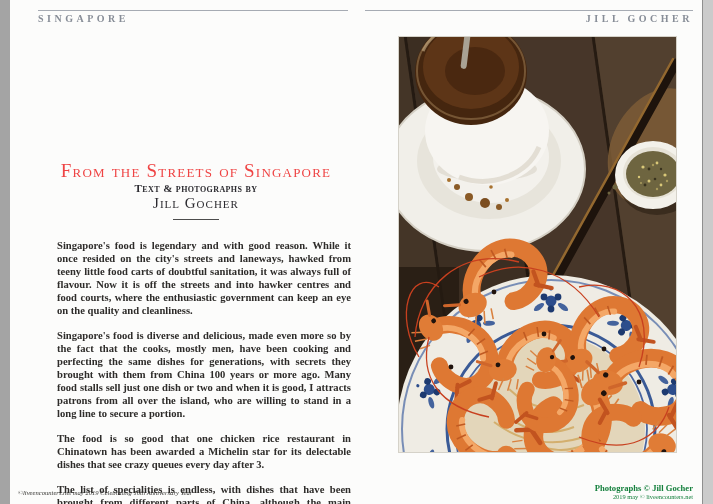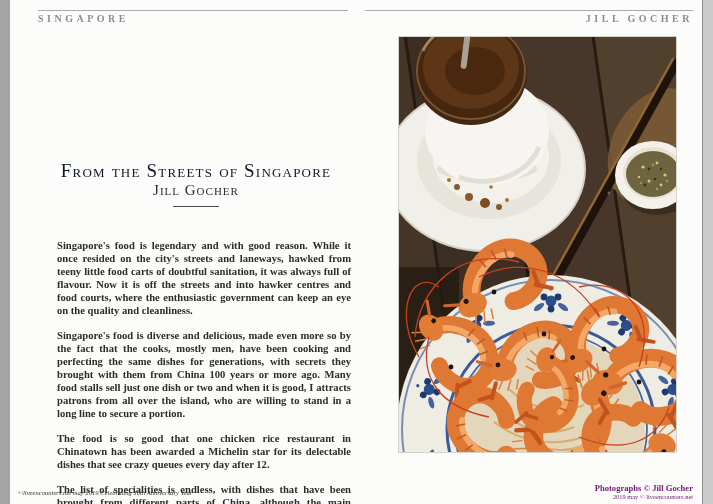--- a/index.html
+++ b/index.html
@@ -14,65 +14,66 @@
   .hline.left{left:28px;top:10px;width:310px;}
   .hline.right{left:355px;top:10px;width:328px;}
   .head-txt{position:absolute;top:13px;font-size:10px;font-weight:700;letter-spacing:3.5px;
             color:#878d97;font-family:"Liberation Serif",serif;}
   .head-txt.l{left:28px;}
   .head-txt.r{left:355px;width:328px;text-align:right;}
 
   
   .title-block{position:absolute;left:28px;top:160px;width:316px;text-align:center;color:#2c2b30;}
   .title-block h1{margin:0;font-size:19px;line-height:21px;font-weight:400;
-                  font-variant:small-caps;letter-spacing:1.2px;color:#0f172a;}
+                  font-variant:small-caps;letter-spacing:1.2px;color:#ef4444;}
   .byline-pre{margin-top:1px;font-size:11px;font-weight:700;font-variant:small-caps;letter-spacing:.4px;}
   .byline-name{margin-top:1px;font-size:15px;font-variant:small-caps;letter-spacing:1px;}
   .title-rule{width:46px;height:0;border-top:1.5px solid #4c4c4c;margin:7px auto 0;}
 
   
   .copy{position:absolute;left:47px;top:227px;width:294px;font-size:10.6px;line-height:13px;
         font-weight:600;color:#2e2c2a;text-align:justify;}
   .copy p{margin:12px 0 12px 0;}
 
   
   .photo{position:absolute;left:389px;top:37px;width:277px;height:415px;outline:1px solid #d5d2c9;}
   .photo svg{display:block;}
 
   
   .caption{position:absolute;left:389px;top:457px;width:278px;font-size:9.4px;line-height:10.8px;
            font-weight:600;color:#2e2c2a;text-align:justify;}
 
   
   .foot-left{position:absolute;left:8px;top:489px;font-size:6.6px;font-style:italic;color:#33322f;}
-  .foot-right{position:absolute;left:384px;top:484px;width:299px;text-align:right;color:#701a75;}
+  .foot-right{position:absolute;left:384px;top:484px;width:299px;text-align:right;color:#15803d;}
   .foot-right .l1{font-size:8.6px;font-weight:700;line-height:9px;}
   .foot-right .l2{font-size:6.4px;line-height:8px;}
 </style>
 </head>
 <body>
 
 <div class="stage">
   <div class="page">
 
     <div class="hline left"></div>
     <div class="hline right"></div>
     <div class="head-txt l">SINGAPORE</div>
     <div class="head-txt r">JILL GOCHER</div>
 
     <div class="title-block">
       <h1>From the Streets of Singapore</h1>
+      <div class="byline-pre">Text &amp; photographs by</div>
       <div class="byline-name">Jill Gocher</div>
       <div class="title-rule"></div>
     </div>
 
     <div class="copy">
       <p>Singapore's food is legendary and with good reason. While it once resided on the city's streets and laneways, hawked from teeny little food carts of doubtful sanitation, it was always full of flavour. Now it is off the streets and into hawker centres and food courts, where the enthusiastic government can keep an eye on the quality and cleanliness.</p>
       <p>Singapore's food is diverse and delicious, made even more so by the fact that the cooks, mostly men, have been cooking and perfecting the same dishes for generations, with secrets they brought with them from China 100 years or more ago. Many food stalls sell just one dish or two and when it is good, I attracts patrons from all over the island, who are willing to stand in a long line to secure a portion.</p>
-      <p>The food is so good that one chicken rice restaurant in Chinatown has been awarded a Michelin star for its delectable dishes that see crazy queues every day after 12.</p>
+      <p>The food is so good that one chicken rice restaurant in Chinatown has been awarded a Michelin star for its delectable dishes that see crazy queues every day after 3.</p>
       <p>The list of specialities is endless, with dishes that have been brought from different parts of China, although the main cuisines are Hokkien and Cantonese, with some Indian and Arab influenced Malay dishes thrown in for good measure.</p>
 
     </div>
 
     <div class="photo">
       <svg width="277" height="415" viewBox="0 0 277 415" xmlns="http://www.w3.org/2000/svg">
         <defs>
           <g id="motif">
             <circle r="5.5" fill="#2c4d8c"></circle>
             <circle cx="-7" cy="-4" r="3.4" fill="#1d3a70"></circle>

